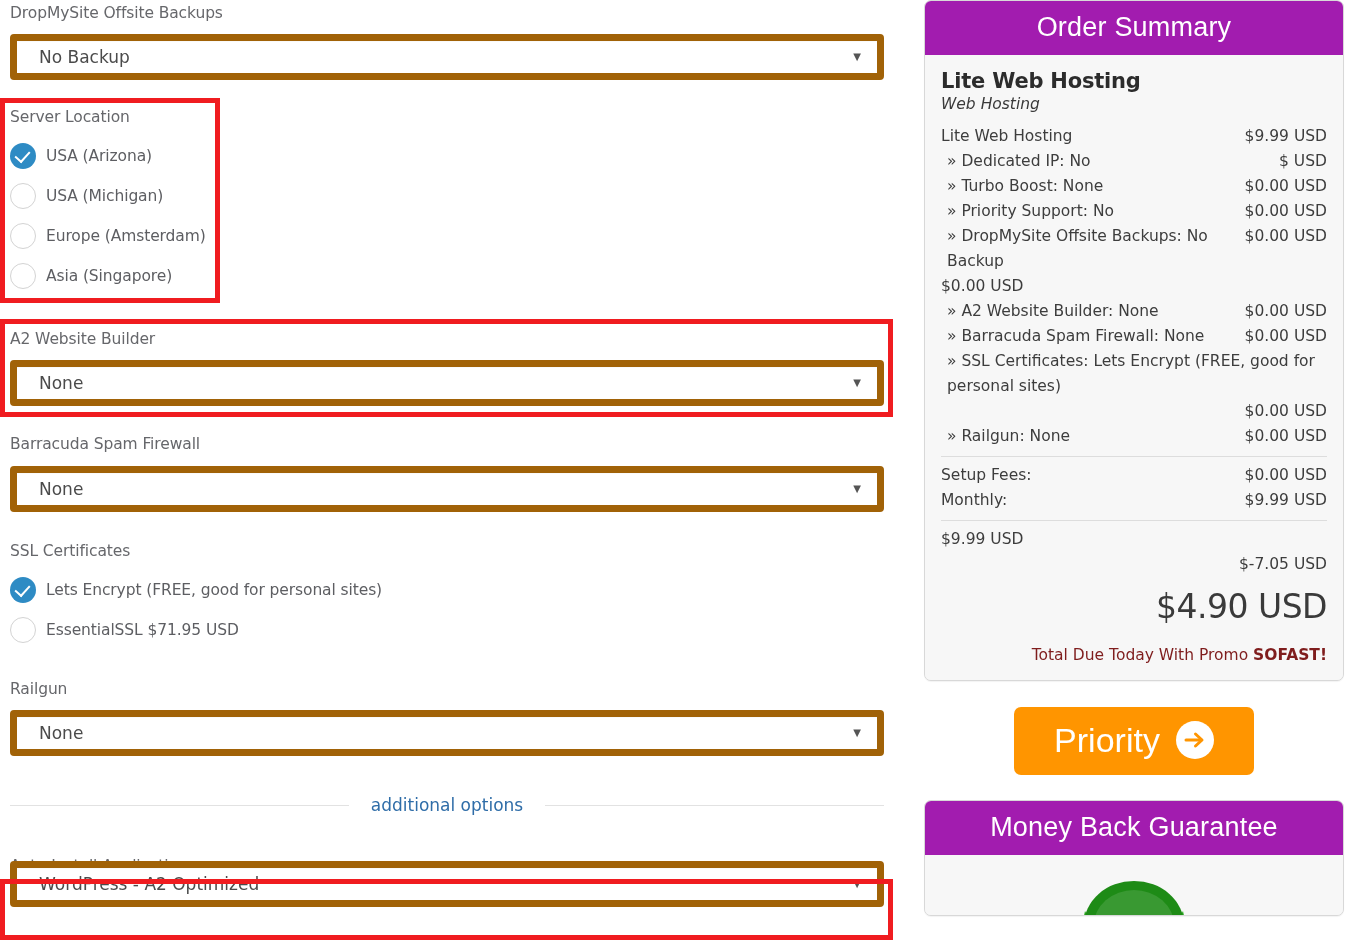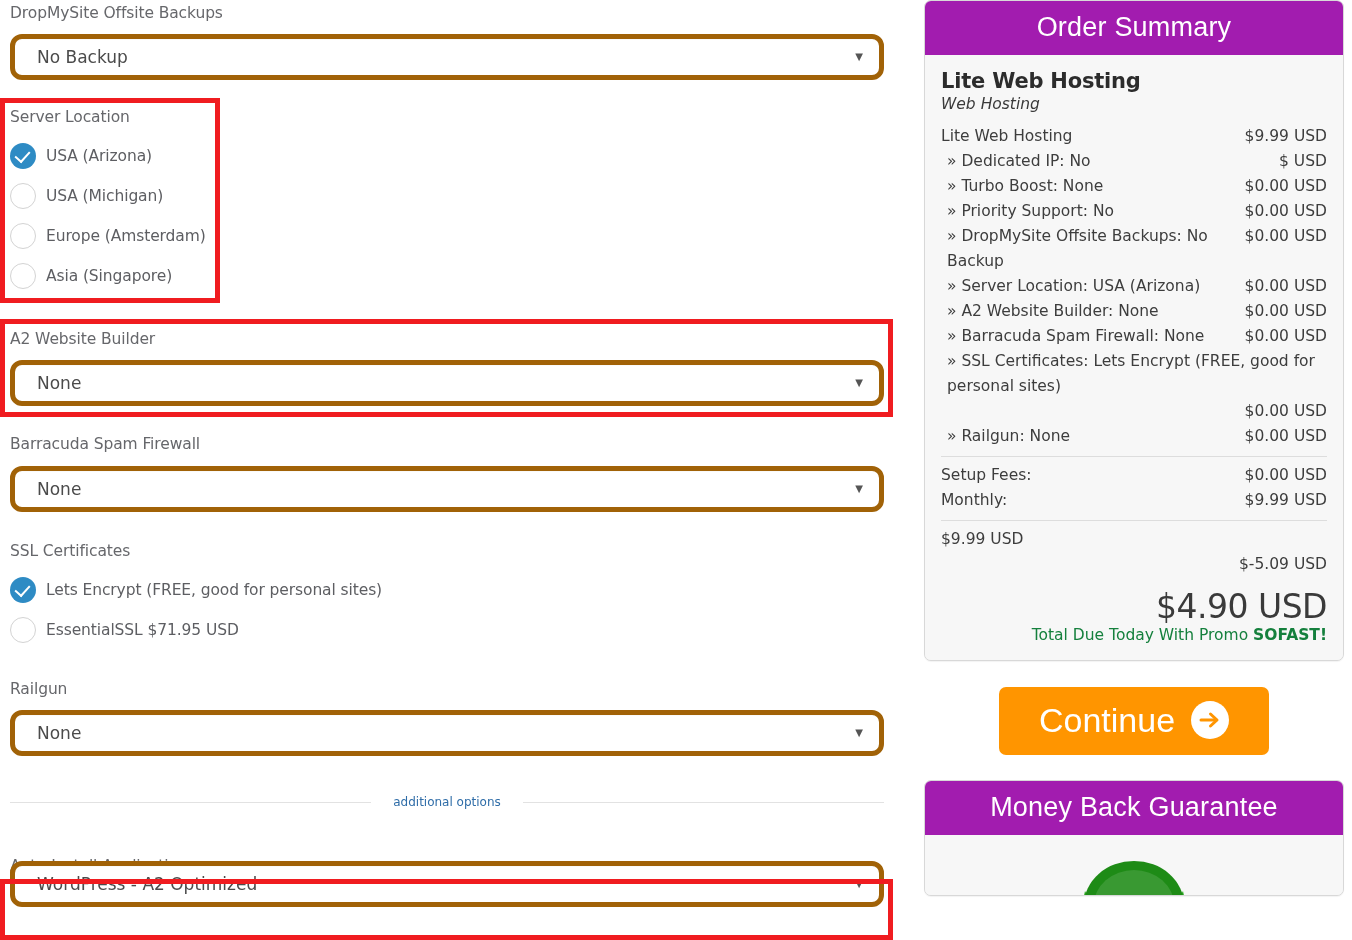--- a/index.html
+++ b/index.html
@@ -23,22 +23,22 @@
     font-size: 15.5px;
     color: #66676b;
     font-family: "DejaVu Sans", sans-serif;
     line-height: 1.1;
     letter-spacing: -0.1px;
   }
 
   .select-box {
     position: relative;
     background: #ffffff;
-    border: 5px solid #a16207;
-    border-radius: 12px;
+    border: 7px solid #a16207;
+    border-radius: 4px;
     height: 46px;
     display: flex;
     align-items: center;
     padding-left: 22px;
     font-size: 17px;
     color: #4b4b4b;
     font-family: "DejaVu Sans", sans-serif;
     box-shadow: inset 0 1px 1px rgba(0,0,0,0.025);
   }
   .select-box .caret {
@@ -105,21 +105,21 @@
     align-items: center;
     gap: 0;
   }
   .divider-wrap .line {
     flex: 1 1 auto;
     height: 1px;
     background: #e2e2e2;
   }
   .divider-wrap .dtext {
     padding: 0 22px;
-    font-size: 12px;
+    font-size: 17px;
     color: #2f6da8;
     font-family: "DejaVu Sans", sans-serif;
     white-space: nowrap;
   }
 
   
   .right-col {
     position: absolute;
     left: 924px; top: 0;
     width: 420px;
@@ -186,23 +186,23 @@
     text-align: right;
     font-size: 33px;
     color: #3a3a3a;
     font-family: "DejaVu Sans", sans-serif;
     margin-top: 10px;
     letter-spacing: -0.5px;
   }
   .promo-line {
     text-align: right;
     font-size: 15.5px;
-    color: #15803d;
-    font-family: "DejaVu Sans", sans-serif;
-    margin-top: 0;
+    color: #7f1d1d;
+    font-family: "DejaVu Sans", sans-serif;
+    margin-top: 20px;
   }
   .promo-line b { font-weight: bold; }
 
   .continue-wrap {
     display: flex;
     justify-content: center;
     margin-top: 26px;
   }
   .continue-btn {
     background: #ff9500;
@@ -357,21 +357,20 @@
         </div>
         <div class="sum-row sub">
           <span class="nm">» Priority Support: No</span>
           <span class="amt">$0.00 USD</span>
         </div>
         <div class="sum-row sub">
           <span class="nm">» DropMySite Offsite Backups: No Backup</span>
           <span class="amt">$0.00 USD</span>
         </div>
         <div class="sum-row sub">
-          <span class="nm">» Server Location: USA (Arizona)</span>
           <span class="amt">$0.00 USD</span>
         </div>
         <div class="sum-row sub">
           <span class="nm">» A2 Website Builder: None</span>
           <span class="amt">$0.00 USD</span>
         </div>
         <div class="sum-row sub">
           <span class="nm">» Barracuda Spam Firewall: None</span>
           <span class="amt">$0.00 USD</span>
         </div>
@@ -400,34 +399,34 @@
           <span class="amt">$9.99 USD</span>
         </div>
 
         <div class="hr"></div>
 
         <div class="sum-row">
           <span class="amt">$9.99 USD</span>
         </div>
         <div class="sum-row">
           <span class="nm"></span>
-          <span class="amt">$-5.09 USD</span>
+          <span class="amt">$-7.05 USD</span>
         </div>
 
         <div class="total-big">$4.90 USD</div>
 
         <div class="promo-line">
           <span>Total Due Today With Promo </span><b>SOFAST!</b>
         </div>
       </div>
     </div>
 
     <div class="continue-wrap">
       <button class="continue-btn">
-        <span>Continue</span>
+        <span>Priority</span>
         <span class="arrow-circle">
           <svg width="26" height="26" viewBox="0 0 26 26" aria-hidden="true">
             <path d="M4 13 H19" stroke="#ff9500" stroke-width="3" stroke-linecap="round" fill="none"></path>
             <path d="M13.5 7 L20 13 L13.5 19" stroke="#ff9500" stroke-width="3" stroke-linecap="round" stroke-linejoin="round" fill="none"></path>
           </svg>
         </span>
       </button>
     </div>
 
     <div class="panel mbg-panel">

